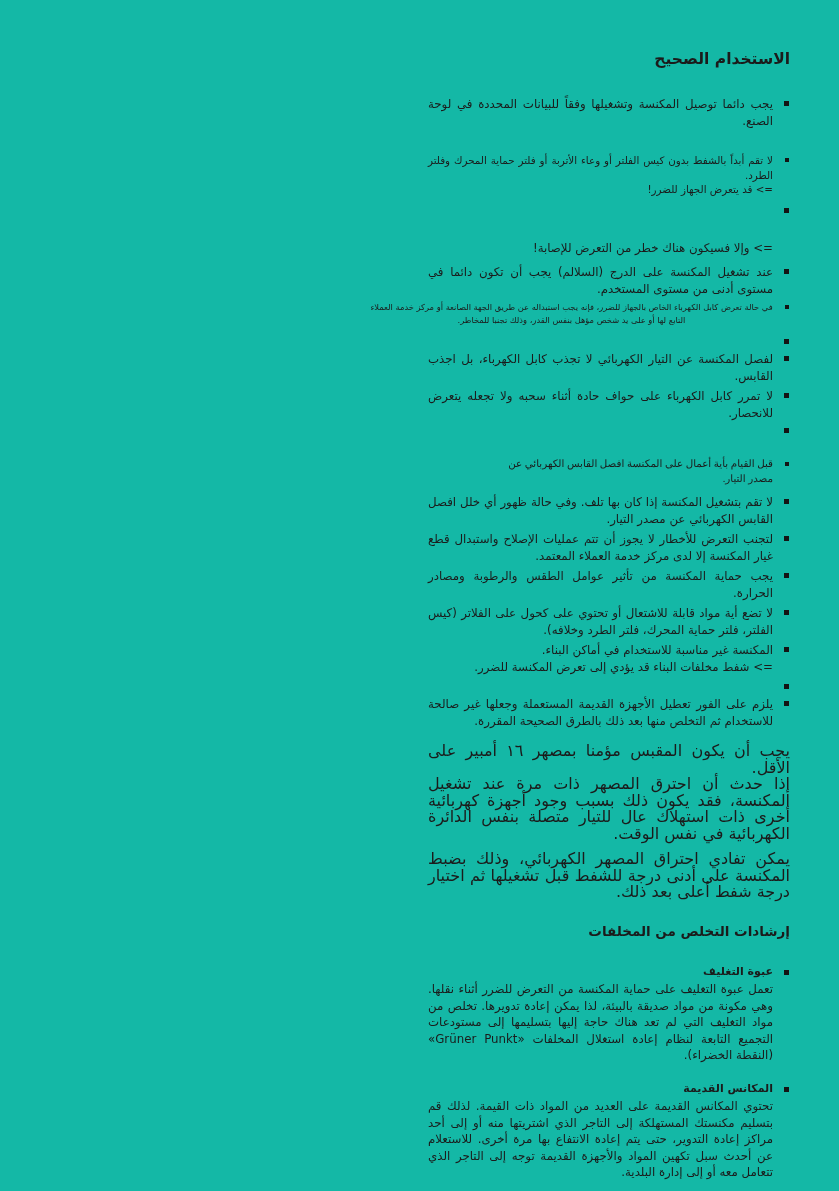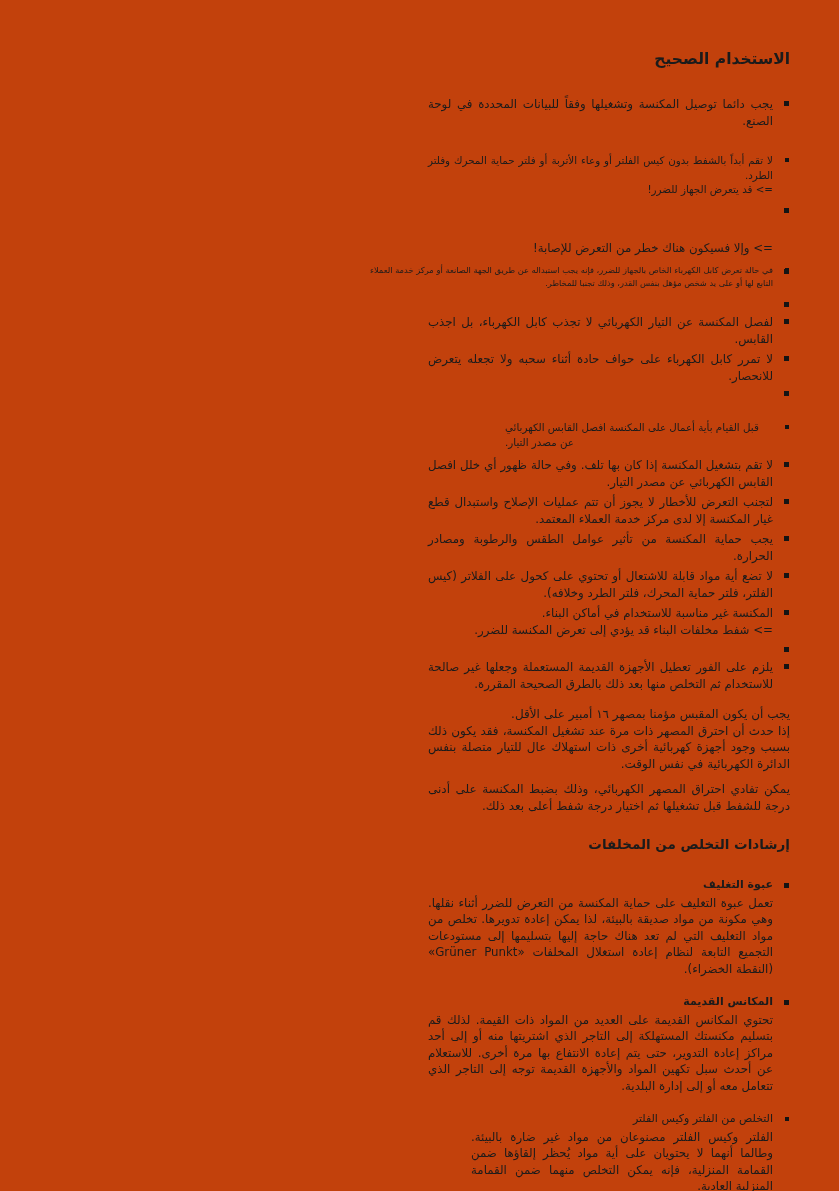--- a/index.html
+++ b/index.html
@@ -3,54 +3,54 @@
 <meta charset="utf-8">
 <style>
   html,body{margin:0;padding:0;background:#ffffff;}
   body{
     width:839px;height:1191px;
     font-family:"DejaVu Sans",sans-serif;
     color:#1b1b1b;
     position:relative;
     overflow:hidden;
   }
-  .page{position:absolute;inset:0;background:#c2410c;direction:rtl;}
+  .page{position:absolute;inset:0;background:#14b8a6;direction:rtl;}
   .content{position:absolute;top:50px;right:49px;width:362px;}
 
   h1.doc-title{
     font-size:15.5px;font-weight:bold;margin:0 0 28px 0;text-align:right;letter-spacing:0;
   }
   .item{
     position:relative;padding-right:17px;
     font-size:11.8px;line-height:16.5px;
     text-align:justify;margin:0 0 4px 0;
   }
   .item .sq{
     position:absolute;right:1px;top:5px;width:5px;height:5px;background:#141414;display:block;
   }
   .item.empty{height:11px;margin-bottom:4px;}
   .item.empty .sq{top:3px;}
   .note{display:block;}
   .item.small{font-size:10.3px;line-height:14.5px;}
   .item.small .sq{width:4px;height:4px;top:5px;}
-  .item.tiny{font-size:8.3px;line-height:12.5px;margin-left:-58px;}
+  .item.tiny{font-size:8.3px;line-height:12.5px;margin-left:-58px;text-align:center;}
   .item.tiny .sq{width:4px;height:4px;top:4px;}
-  .item.narrow{width:268px;text-align:left;}
+  .item.narrow{width:268px;text-align:right;font-family:Liberation Serif, serif;}
   .mb12{margin-bottom:12px;}
   .mb8{margin-bottom:8px;margin-top:24px;}
   .mb6{margin-bottom:6px;}
   .mb10{margin-bottom:10px;}
   .mt20{margin-top:21px;}
   .mb14{margin-bottom:14px;}
 
   h2.warn-title{
     font-size:13px;font-weight:bold;margin:14px 0 5px 0;text-align:right;
   }
   .para{
-    font-size:12px;line-height:16.5px;margin:0;text-align:justify;
+    font-size:16px;line-height:16.5px;margin:0;text-align:justify;
   }
   .para.spaced{margin-top:9px;}
 
   h2.disposal-title{
     font-size:13.5px;font-weight:bold;margin:22px 0 25px 0;text-align:right;
   }
   .d-item{
     position:relative;padding-right:17px;margin:0 0 17px 0;
     font-size:11.8px;line-height:16.5px;text-align:justify;
   }
@@ -84,20 +84,21 @@
 
     <div class="item empty">
       <span class="sq"></span>
     </div>
     <div class="item mb8">
       <span class="note">=&gt; وإلا فسيكون هناك خطر من التعرض للإصابة!</span>
     </div>
 
     <div class="item">
       <span class="sq"></span>
+      <span>عند تشغيل المكنسة على الدرج (السلالم) يجب أن تكون دائما في مستوى أدنى من مستوى المستخدم.</span>
     </div>
 
 
     <div class="item tiny mb10">
       <span class="sq"></span>
       <span>في حالة تعرض كابل الكهرباء الخاص بالجهاز للضرر، فإنه يجب استبداله عن طريق الجهة الصانعة أو مركز خدمة العملاء التابع لها أو على يد شخص مؤهل بنفس القدر، وذلك تجنبا للمخاطر.</span>
     </div>
 
     <div class="item empty mb6">
       <span class="sq"></span>

